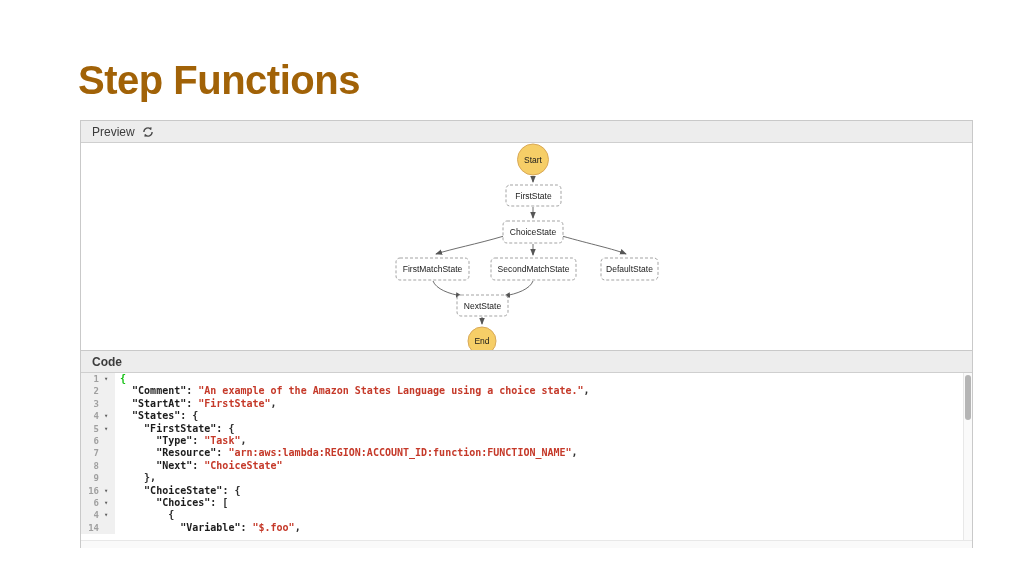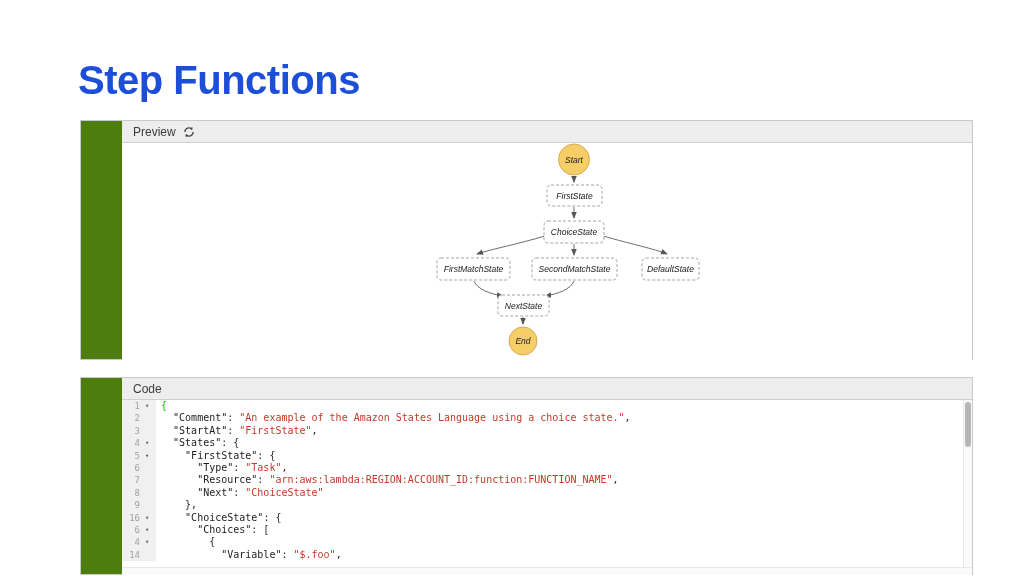--- a/index.html
+++ b/index.html
@@ -1,28 +1,28 @@
 <!DOCTYPE html>
 <html><head>
 <meta charset="utf-8">
 <style>
   * { margin:0; padding:0; box-sizing:border-box; }
   html,body { width:1024px; height:576px; background:#ffffff; overflow:hidden;
               font-family:"Liberation Sans", sans-serif; }
   .page-title { position:absolute; left:78px; top:58px; font-size:40px; font-weight:bold;
-                color:#1d4ed8; letter-spacing:-0.5px; }
-  .panel { position:absolute; left:80px; width:893px; border:1px solid #c9c9c9; background:#4d7c0f;padding-left:41px; }
+                color:#a16207; letter-spacing:-0.5px; }
+  .panel { position:absolute; left:80px; width:893px; border:1px solid #c9c9c9; background:#bef264; }
   .panel-header { height:22px; background:#ededed; border-bottom:1px solid #cfcfcf;
                   display:flex; align-items:center; padding-left:11px; font-size:12px; color:#3c3c3c; }
   .panel-header .hdr-label { line-height:22px; }
   #preview-panel { top:120px; height:240px; }
-  #preview-body { position:relative; width:100%; height:217px; background:#fff; overflow:hidden;font-style:italic; }
+  #preview-body { position:relative; width:100%; height:217px; background:#fff; overflow:hidden; }
   .refresh-btn { margin-left:7px; width:13px; height:13px; display:inline-flex;
                  align-items:center; justify-content:center; cursor:pointer; }
-  #code-panel { top:377px; height:198px; }
+  #code-panel { top:350px; height:198px;font-weight:bold; }
   #code-body { position:relative; width:100%; height:175px; background:#fff; overflow:hidden;
                font-family:"DejaVu Sans Mono", monospace; font-size:10px; }
   .code-line { display:flex; height:12.4px; line-height:12.4px; white-space:pre; }
   .gutter { width:34px; flex:0 0 34px; background:#f0f0f0; display:flex; }
   .ln { width:18px; text-align:right; color:#a0a0a0; font-size:9px; line-height:12.4px; }
   .fold { width:14px; text-align:center; color:#5f5f5f; font-size:7px; line-height:12.4px; cursor:pointer; }
   .src { padding-left:5px; color:#2d2d2d; }
   .tok-k { color:#1c1c1c; }
   .tok-s { color:#c53929; }
   .tok-p { color:#2d2d2d; }

